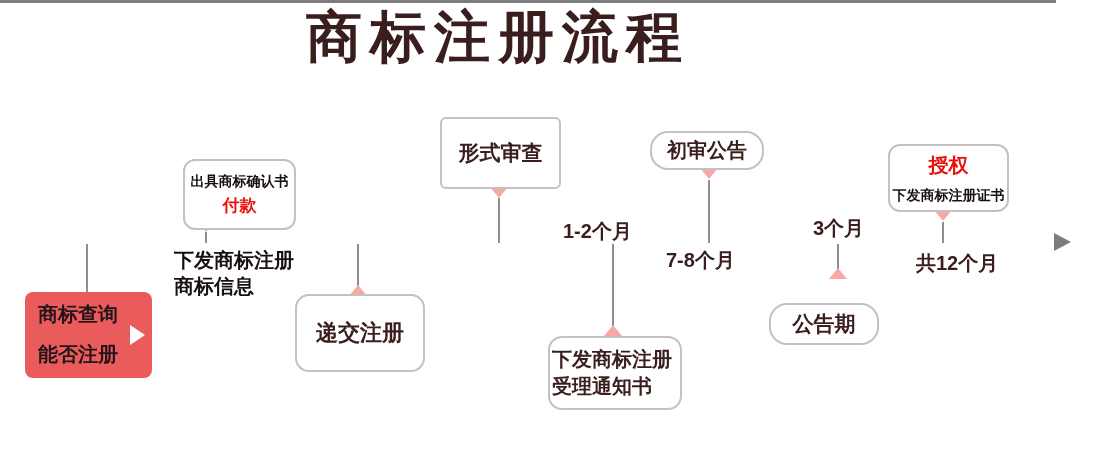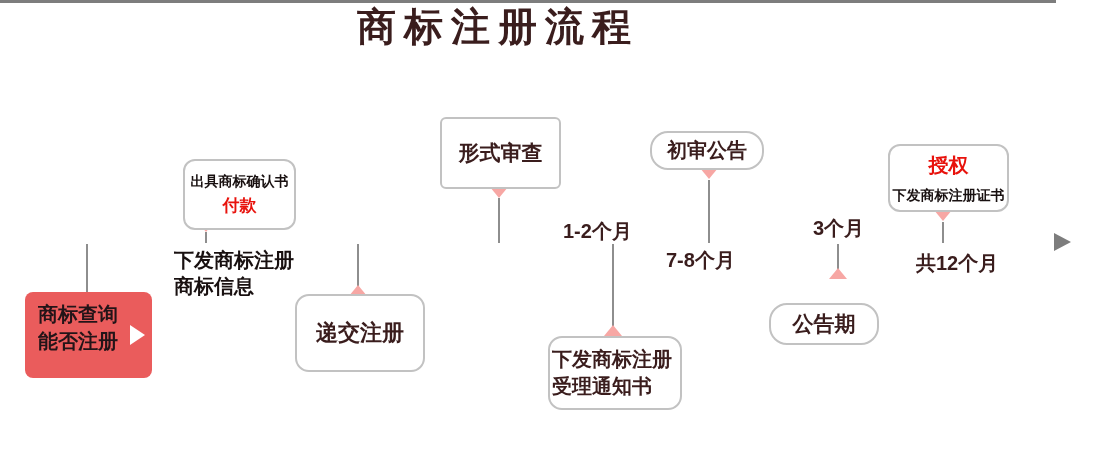--- a/index.html
+++ b/index.html
@@ -2,21 +2,21 @@
 <html><head>
 <meta charset="utf-8">
 <style>
   html,body { margin:0; padding:0; background:#fff; }
   .canvas {
     position:relative; width:1111px; height:459px; background:#ffffff;
     font-family:"Liberation Sans", sans-serif; overflow:hidden;
   }
   .title {
     position:absolute; left:0; top:16; width:996px; text-align:center;
-    font-size:39px; font-weight:bold; color:#3a1d1d; letter-spacing:8px;
+    font-size:56px; font-weight:bold; color:#3a1d1d; letter-spacing:8px;
   }
   .axis { position:absolute; left:0; top:241; width:1056px; height:3px; background:#7d7d7d; }
   .axis-arrow {
     position:absolute; left:1054px; top:233px; width:0; height:0;
     border-top:9px solid transparent; border-bottom:9px solid transparent;
     border-left:17px solid #7d7d7d;
   }
   .vline { position:absolute; width:2px; background:#8e8e8e; }
   .tri-down {
     position:absolute; width:0; height:0;
@@ -30,21 +30,21 @@
   }
   .box {
     position:absolute; background:#fff; border:2px solid #c2c2c2;
     display:flex; flex-direction:column; align-items:center; justify-content:center;
     box-sizing:border-box; font-weight:bold; color:#3a1d1d; text-align:center;
   }
   .lbl { position:absolute; font-weight:bold; color:#3a1d1d; white-space:nowrap; }
 
   .box-query {
     left:25px; top:292px; width:127px; height:86px; background:#ea5c5c;
-    border:none; border-radius:8px; align-items:flex-start; justify-content:flex-start;
+    border:none; border-radius:8px; align-items:flex-start; justify-content:space-between;
     padding:9px 0 10px 13px; font-size:20px; color:#231418;
   }
   .play-icon {
     position:absolute; right:7px; top:33px; width:0; height:0;
     border-top:10px solid transparent; border-bottom:10px solid transparent;
     border-left:15px solid #ffffff;
   }
   .box-confirm { left:183px; top:159px; width:113px; height:71px; border-radius:12px; }
   .box-confirm .small { font-size:14px; color:#181010; white-space:nowrap; }
   .box-confirm .pay  { font-size:17px; color:#e8120c; margin-top:3px; }

